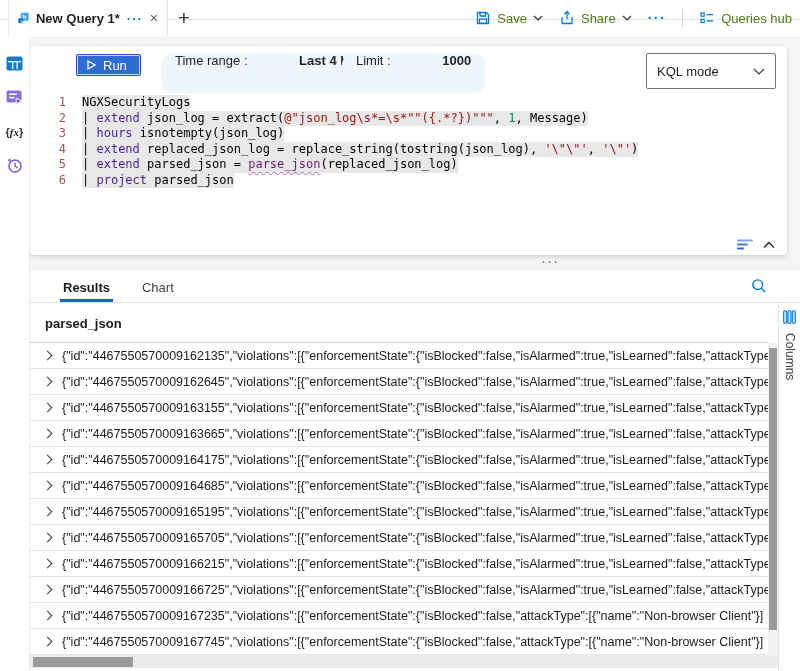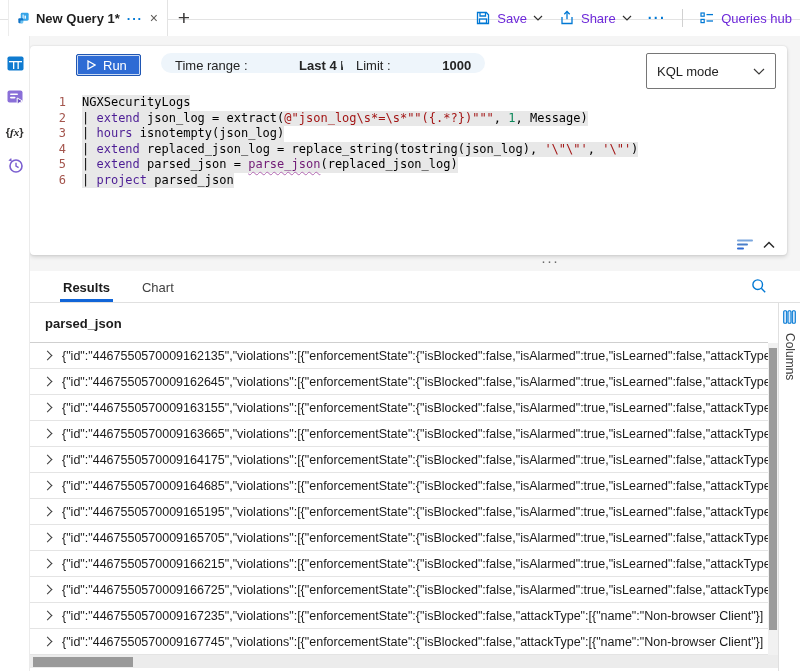--- a/index.html
+++ b/index.html
@@ -11,44 +11,44 @@
   .topbar { position:absolute; top:0; left:0; right:0; height:20px; background:#fff; border-bottom:1px solid #e3e3e3; z-index:5; }
   .doc-tab { position:absolute; left:8px; top:0; width:160px; height:36px; background:#fff;
              border-left:1px solid #ececec; border-right:1px solid #e3e3e3;
              display:flex; align-items:center; gap:7px; padding:0 9px; }
   .doc-tab-title { font-size:13px; font-weight:700; color:#1f1f1f; white-space:nowrap; }
   .doc-tab-more { color:#0078d4; font-size:13px; font-weight:700; letter-spacing:1px; line-height:1; cursor:pointer; }
   .doc-tab-close { color:#5d5b58; font-size:14px; line-height:1; cursor:pointer; }
   .newtab-btn { position:absolute; left:172px; top:5px; width:24px; height:26px; font-size:21px; font-weight:300;
                 color:#3b3a39; display:flex; align-items:center; justify-content:center; cursor:pointer; }
   .top-actions { position:absolute; right:8px; top:0; height:36px; display:flex; align-items:center; gap:16px; }
-  .action { display:flex; align-items:center; gap:6px; font-size:13px; color:#6d28d9; cursor:pointer; }
+  .action { display:flex; align-items:center; gap:6px; font-size:13px; color:#4d7c0f; cursor:pointer; }
   .action svg { flex:none; }
   .top-more { color:#0078d4; font-size:14px; font-weight:700; letter-spacing:1.5px; cursor:pointer; }
   .top-divider { width:1px; height:18px; background:#d1d1d1; }
 
   
   .rail { position:absolute; left:0; top:36px; width:30px; bottom:0; background:#fff;
           border-right:1px solid #ebebeb; z-index:4; display:flex; flex-direction:column;
           align-items:center; padding-top:19px; gap:17px; }
-  .rail-item { width:18px; height:17px; display:flex; align-items:center; justify-content:flex-end; cursor:pointer; }
+  .rail-item { width:18px; height:17px; display:flex; align-items:center; justify-content:flex-start; cursor:pointer; }
   .fx-icon { font-size:11px; color:#323130; font-weight:600; letter-spacing:0; }
   .fx-icon i { color:#1f1f1f; font-family:"Liberation Serif", serif; }
 
   
   .band { position:absolute; top:36px; left:30px; right:0; height:235px; background:#f5f5f5; }
   .card { position:absolute; left:30px; top:46px; width:757px; height:209px; background:#fff;
           border-radius:4px; box-shadow:0 0 2px rgba(0,0,0,.12), 0 2px 4px rgba(0,0,0,.14); z-index:2; }
 
   .run-btn { position:absolute; left:46px; top:8px; height:22px; padding:0 13px 0 10px;
              background:#2e6bd4; border:1px solid #1f56b3; border-radius:2px;
              box-shadow: inset 0 0 0 1px rgba(255,255,255,.75);
              color:#fff; font-size:13px; display:flex; align-items:center; gap:7px; cursor:pointer; }
-  .pill { position:absolute; top:7px; height:20px; background:#eef5fb; border-radius:12px;
-          display:flex; align-items:flex-end; padding:0 14px; font-size:13px; color:#242424; cursor:pointer; white-space:pre; }
+  .pill { position:absolute; top:7px; height:40px; background:#eef5fb; border-radius:12px;
+          display:flex; align-items:flex-start; padding:0 14px; font-size:13px; color:#242424; cursor:pointer; white-space:pre; }
   .pill b { font-weight:700;padding-left:48px; }
   .pill-time { left:131px; }
   .pill-limit { left:312px; }
   .mode-select { position:absolute; right:11px; top:7px; width:130px; height:36px; border:1px solid #767676;
                  border-radius:2px; background:#fff; display:flex; align-items:center; justify-content:space-between;
                  padding:0 10px; font-size:13px; color:#1f1f1f; cursor:pointer; }
 
   
   .editor { position:absolute; left:0; top:49px; right:4px; font-family:"DejaVu Sans Mono", monospace; font-size:12px; cursor:text; }
   .code-line { display:flex; height:15.5px; line-height:15.5px; }

